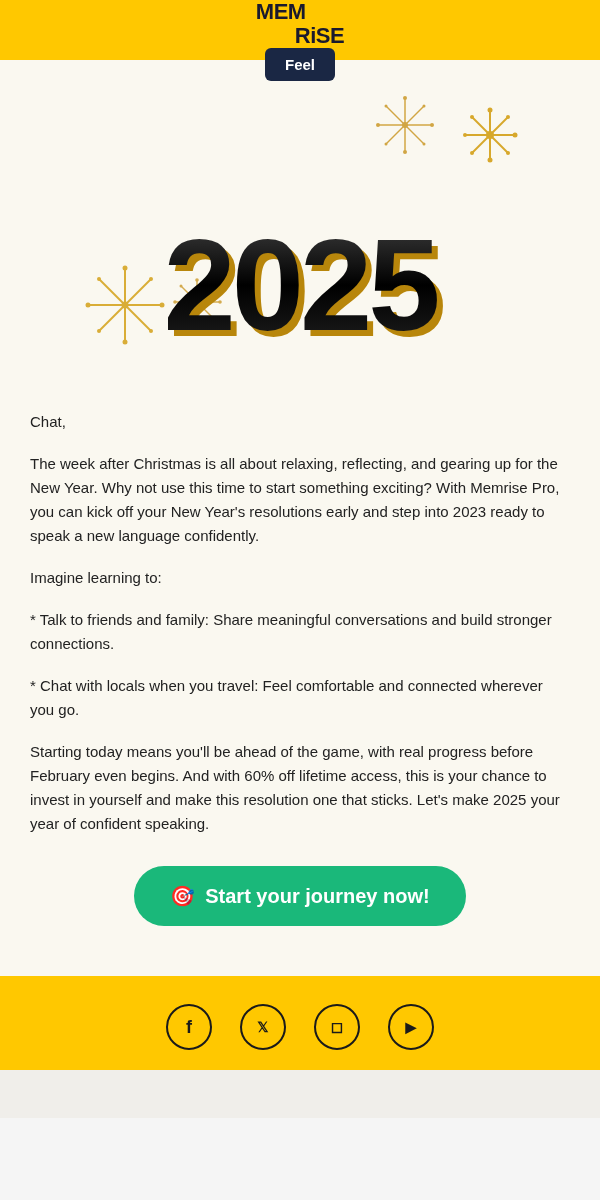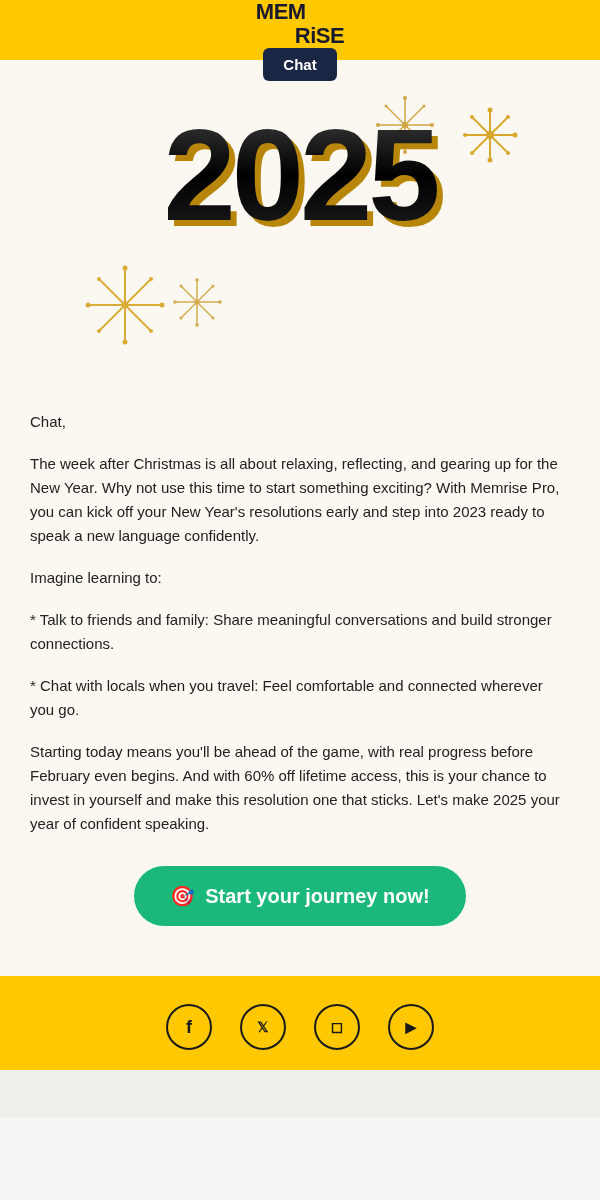--- a/index.html
+++ b/index.html
@@ -153,36 +153,36 @@
       -webkit-text-fill-color: transparent;
       background-clip: text;
     }
 
     
     .fireworks-container {
       position: relative;
       width: 500px;
       height: 260px;
       display: flex;
-      align-items: flex-start;
+      align-items: flex-end;
       justify-content: center;
     }
     .fw-svg {
       position: absolute;
     }
   </style>
 </head>
 <body>
 
 <header class="header">
   <div class="logo-text">
     <span>MEM</span>
     <span class="rise">RiSE</span>
   </div>
-  <button class="login-btn">Chat</button>
+  <button class="login-btn">Feel</button>
 </header>
 
 <section class="hero">
   <div class="fireworks-container">
 
     <svg class="fw-svg" style="top:5px;right:20px;width:100px;height:100px;" viewBox="0 0 100 100">
       <g fill="#d4a017" opacity="0.9">
         <circle cx="60" cy="30" r="4"></circle>
         <line x1="60" y1="30" x2="60" y2="5" stroke="#d4a017" stroke-width="2"></line>
         <line x1="60" y1="30" x2="85" y2="30" stroke="#d4a017" stroke-width="2"></line>

